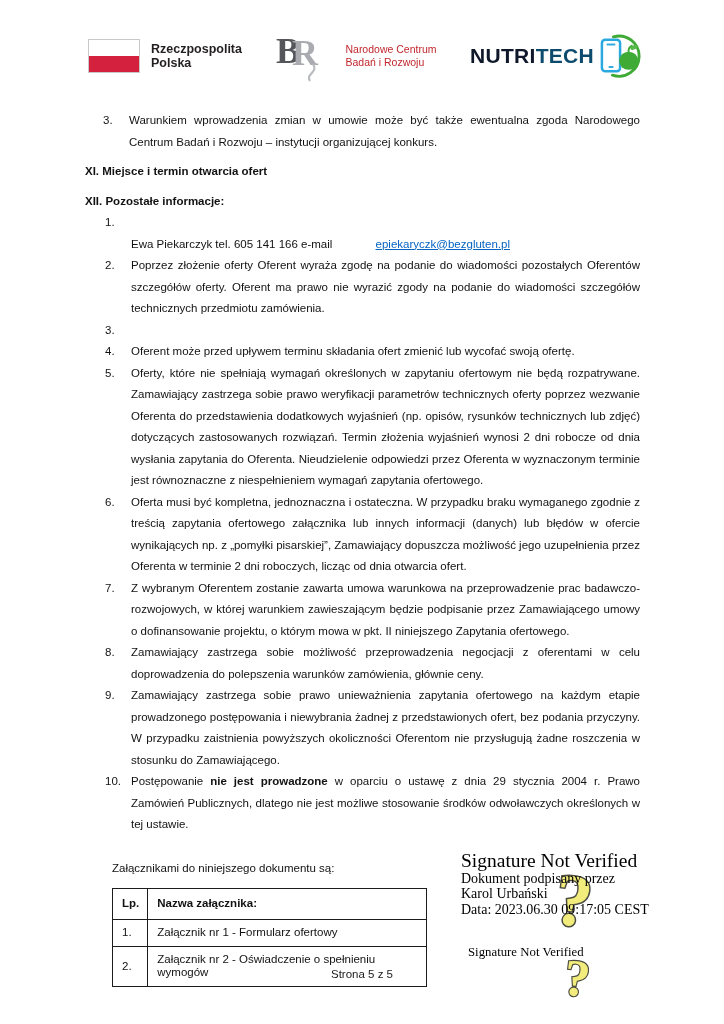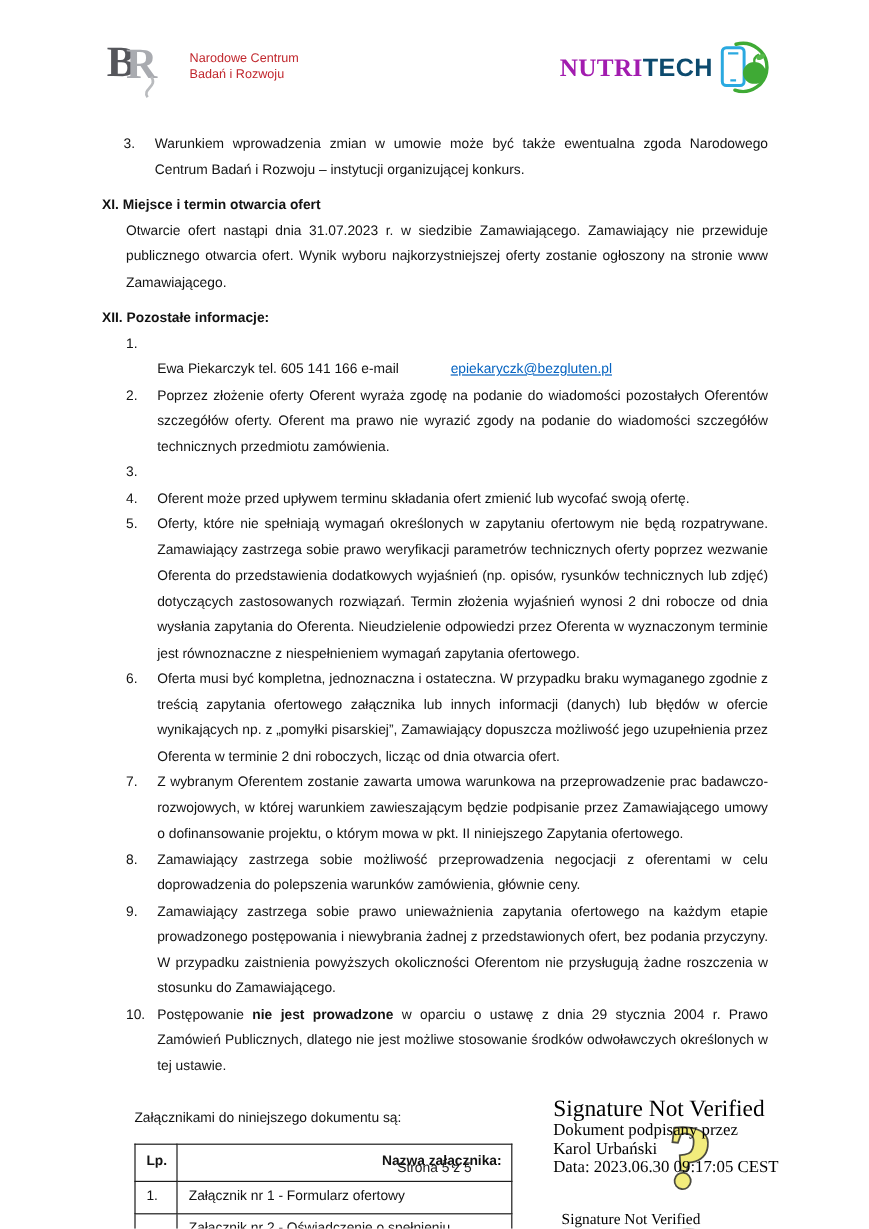--- a/index.html
+++ b/index.html
@@ -11,40 +11,40 @@
   .logos { display:flex; align-items:center; justify-content:space-between; padding:28px 78px 0 88px; height:84px; }
   .logo-pl { display:flex; align-items:center; gap:11px; }
   .flag { width:52px; height:34px; border:1px solid #c9c9c9; display:flex; flex-direction:column; }
   .flag .w { flex:1; background:#ffffff; }
   .flag .r { flex:1; background:#d4213d; }
   .logo-pl .t { font-weight:bold; font-size:12.5px; line-height:14px; color:#231f20; }
   .logo-ncbr { display:flex; align-items:center; gap:6px; }
   .ncbr-text { color:#c1272d; font-size:10.5px; line-height:13.5px; }
   .logo-nutri { display:flex; align-items:center; gap:4px; }
   .nutri-word { font-size:21px; font-weight:bold; letter-spacing:.3px; line-height:22px; }
-  .nutri-word .g { color:#a21caf;font-family:Liberation Serif, serif; }
+  .nutri-word .g { color:#0f172a; }
   .nutri-word .b { color:#0c4a6e; }
 
   
   .content { margin:26px 84px 0 85px; font-size:11.5px; line-height:21.5px; }
   .just { text-align:justify; }
   .li { display:flex; }
   .li .num { flex:none; width:26px; }
   .intro-list { padding-left:18px; }
   .sec-head { font-weight:bold; margin-top:8px; }
   .sec-par { margin-left:20px; }
   .xii-list { padding-left:20px; }
   a.email { color:#0563c1; text-decoration:underline; cursor:pointer;padding-left:40px; }
 
   
   .bottom { position:relative; margin-top:22px; }
   .attach-intro { margin-left:27px; }
   table.attach { border-collapse:collapse; margin:9px 0 0 27px; width:315px; font-size:11.5px; }
   table.attach th, table.attach td { border:1px solid #1c1c1c; text-align:left; font-weight:normal; padding:6px 8px 7px 9px; line-height:13px; }
-  table.attach th { font-weight:bold; padding-top:8px; padding-bottom:9px;text-align:right; }
+  table.attach th { font-weight:bold; padding-top:8px; padding-bottom:9px; }
   table.attach .c1 { width:35px; }
 
   .sig { position:absolute; font-family:"Liberation Serif", serif; color:#000; }
   .sig .lines { position:relative; z-index:2; }
   .sig .qmark { position:absolute; z-index:1; }
   .sig1 { left:376px; top:-8px; width:230px; }
   .sig1 .sig-title { font-size:19.5px; line-height:21px; }
   .sig1 .sig-line { font-size:14px; line-height:15.5px; }
   .sig1 .qmark { left:88px; top:12px; }
   .sig2 { left:383px; top:87px; width:200px; }
@@ -52,20 +52,30 @@
   .sig2 .qmark { left:92px; top:6px; }
 
   .footer { position:absolute; left:0; right:0; top:968px; text-align:center; font-size:11.5px; color:#1a1a1a; }
 </style>
 </head>
 <body>
 
 <div class="page">
 
   <div class="logos">
+    <div class="logo-pl">
+      <div class="flag">
+          <div class="w"></div>
+          <div class="r"></div>
+        </div>
+      <div class="t">
+        <div>Rzeczpospolita</div>
+        <div>Polska</div>
+      </div>
+    </div>
     <div class="logo-ncbr">
       <svg width="64" height="52" viewBox="0 0 64 52" aria-hidden="true">
         <text x="1" y="33" font-family="Liberation Serif, serif" font-size="36" font-weight="bold" fill="#55565b">B</text>
         <text x="17" y="35" font-family="Liberation Serif, serif" font-size="36" font-weight="bold" fill="#a9abb0">R</text>
         <path d="M38 34 C 44 42, 30 44, 35 51" stroke="#b9bbbe" fill="none" stroke-width="2.2"></path>
       </svg>
       <div class="ncbr-text">
         <div>Narodowe Centrum</div>
         <div>Badań i Rozwoju</div>
       </div>
@@ -87,21 +97,20 @@
   <div class="content">
 
     <div class="intro-list">
       <div class="li">
         <span class="num">3.</span>
         <span class="txt just">Warunkiem wprowadzenia zmian w umowie może być także ewentualna zgoda Narodowego Centrum Badań i Rozwoju – instytucji organizującej konkurs.</span>
       </div>
     </div>
 
     <div class="sec-head">XI. Miejsce i termin otwarcia ofert</div>
-    <div class="sec-par just">Otwarcie ofert nastąpi dnia 31.07.2023 r. w siedzibie Zamawiającego. Zamawiający nie przewiduje publicznego otwarcia ofert. Wynik wyboru najkorzystniejszej oferty zostanie ogłoszony na stronie www Zamawiającego.</div>
 
     <div class="sec-head">XII. Pozostałe informacje:</div>
     <div class="xii-list">
 
       <div class="li">
         <span class="num">1.</span>
         <span class="txt just">
           <br>
           <span>Ewa Piekarczyk tel. 605 141 166 e-mail </span><a class="email">epiekaryczk@bezgluten.pl</a>
         </span>

